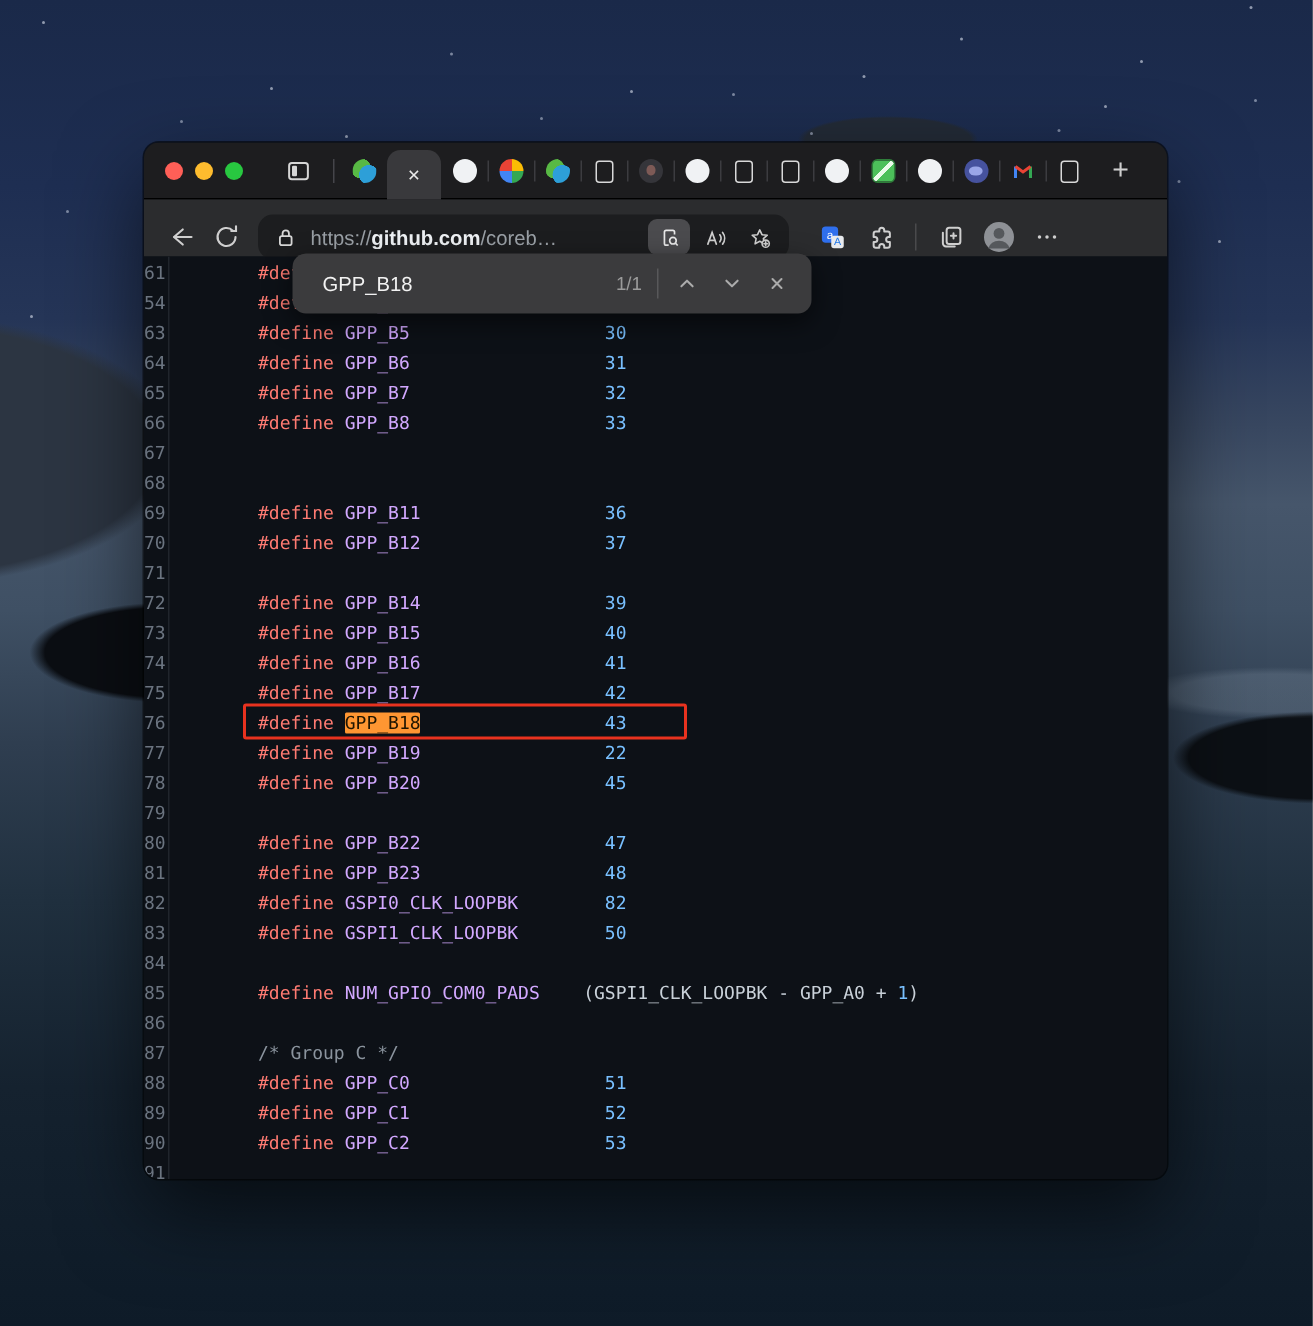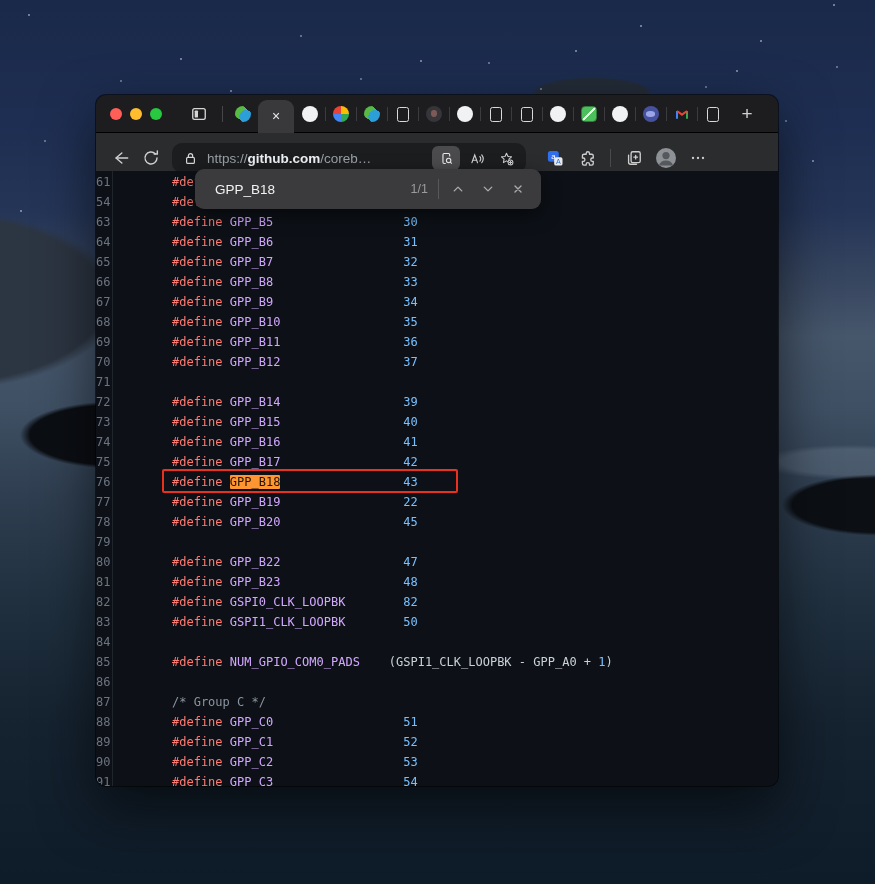--- a/index.html
+++ b/index.html
@@ -274,25 +274,23 @@
         <div class="code-line">
           <span class="ln">65</span>
           <span class="code"><span class="k">#define</span> <span class="nm">GPP_B7</span>                  <span class="v">32</span></span>
         </div>
         <div class="code-line">
           <span class="ln">66</span>
           <span class="code"><span class="k">#define</span> <span class="nm">GPP_B8</span>                  <span class="v">33</span></span>
         </div>
         <div class="code-line">
           <span class="ln">67</span>
-          <span class="code"><span class="k">#define</span> <span class="nm">GPP_B9</span>                  <span class="v">34</span></span>
         </div>
         <div class="code-line">
           <span class="ln">68</span>
-          <span class="code"><span class="k">#define</span> <span class="nm">GPP_B10</span>                 <span class="v">35</span></span>
         </div>
         <div class="code-line">
           <span class="ln">69</span>
           <span class="code"><span class="k">#define</span> <span class="nm">GPP_B11</span>                 <span class="v">36</span></span>
         </div>
         <div class="code-line">
           <span class="ln">70</span>
           <span class="code"><span class="k">#define</span> <span class="nm">GPP_B12</span>                 <span class="v">37</span></span>
         </div>
         <div class="code-line">
@@ -368,21 +366,20 @@
         <div class="code-line">
           <span class="ln">89</span>
           <span class="code"><span class="k">#define</span> <span class="nm">GPP_C1</span>                  <span class="v">52</span></span>
         </div>
         <div class="code-line">
           <span class="ln">90</span>
           <span class="code"><span class="k">#define</span> <span class="nm">GPP_C2</span>                  <span class="v">53</span></span>
         </div>
         <div class="code-line">
           <span class="ln">91</span>
-          <span class="code"><span class="k">#define</span> <span class="nm">GPP_C3</span>                  <span class="v">54</span></span>
         </div>
       </div>
     <div class="anno" style="top: 298px;"></div>
   </div>
 
   <div class="findbar">
     <input class="find-input" type="text" value="GPP_B18" style="">
     <span class="find-count">1/1</span>
     <span class="find-div"></span>
     <span class="find-btn">

